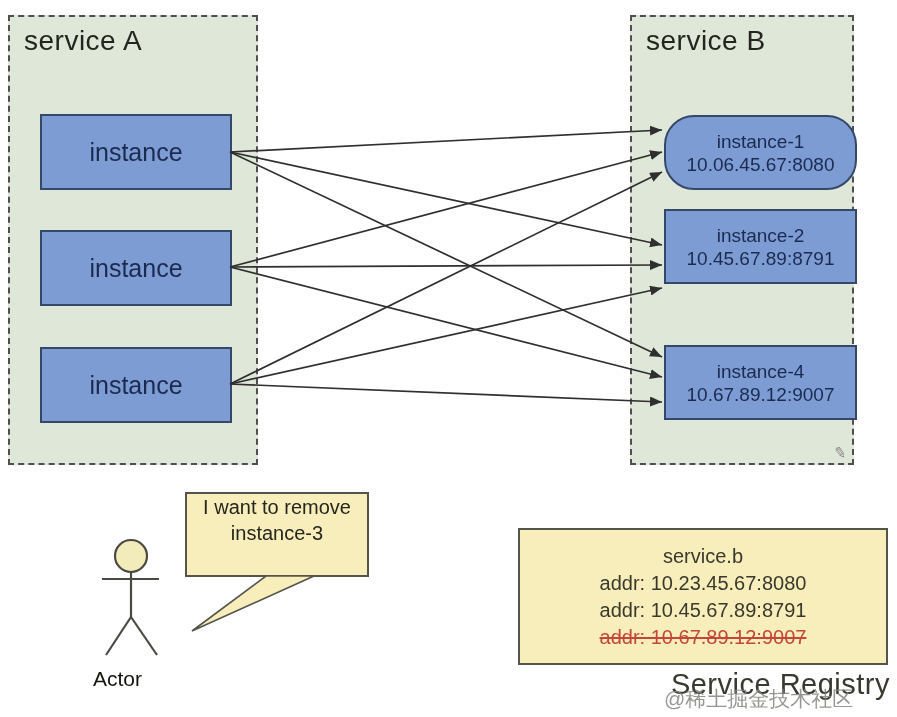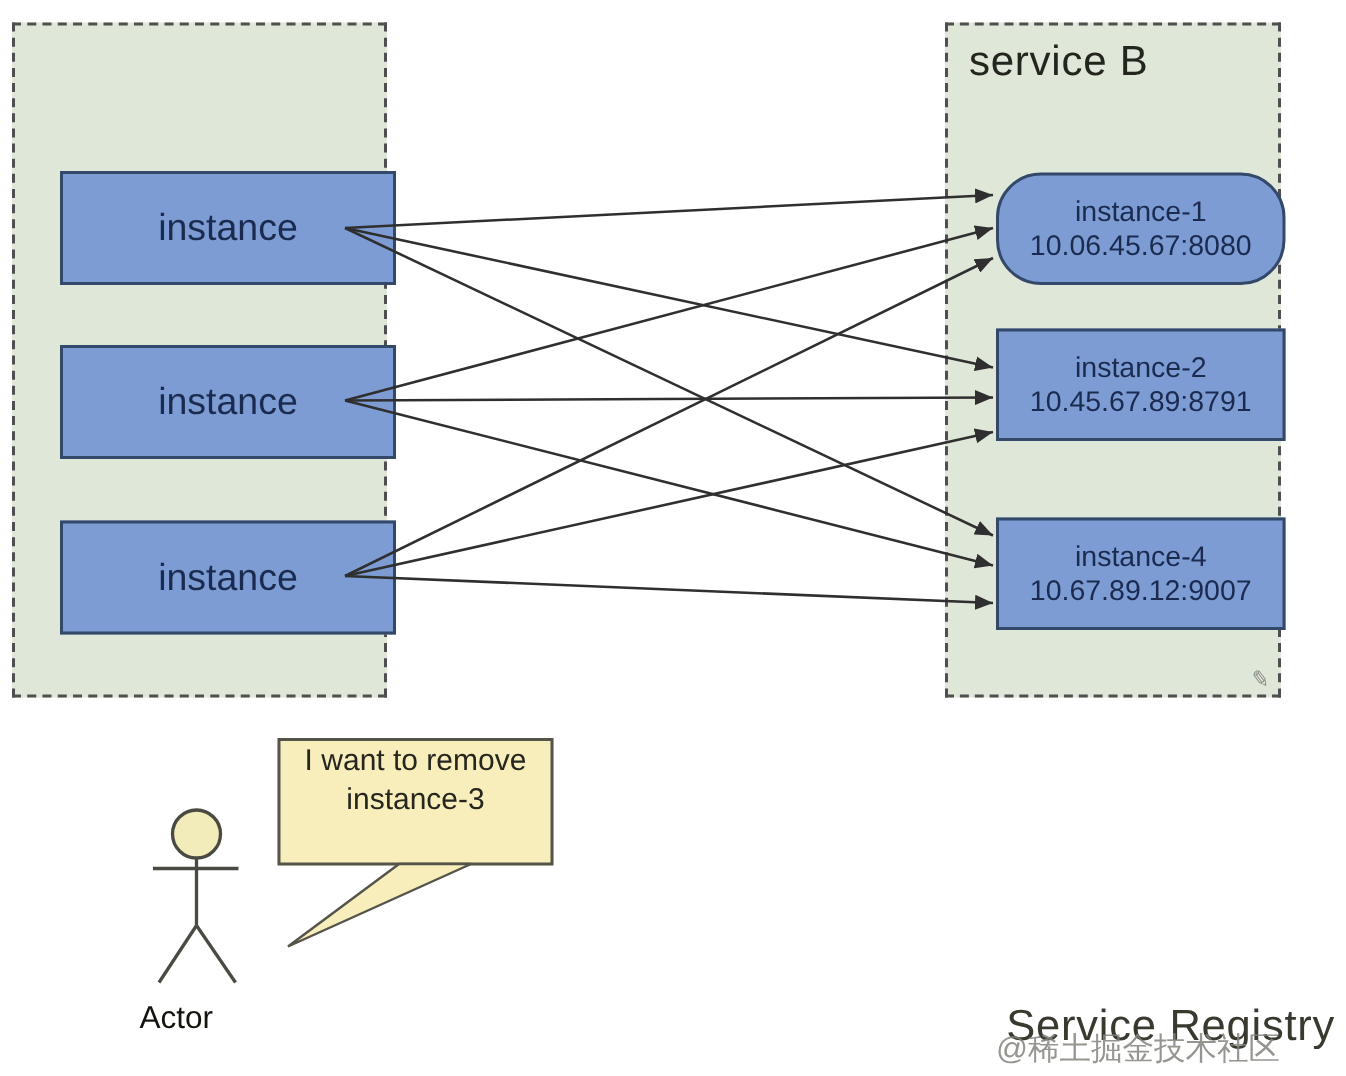--- a/index.html
+++ b/index.html
@@ -15,24 +15,24 @@
   .svc-b{left:630px;top:15px;width:224px;height:450px;}
   .svc-title{
     position:absolute;left:14px;top:8px;font-size:28px;color:#23251f;letter-spacing:.5px;
   }
   
   .inst{
     position:absolute;background:#7d9cd4;border:2px solid #34486a;box-sizing:border-box;
     display:flex;flex-direction:column;align-items:center;justify-content:center;
     color:#1b2b50;text-align:center;
   }
-  .inst-left{left:30px;width:224px;height:76px;font-size:25px;}
+  .inst-left{left:30px;width:192px;height:76px;font-size:25px;}
   .la1{top:97px;} .la2{top:213px;} .la3{top:330px;}
   .inst-right{left:32px;width:193px;height:75px;font-size:19px;line-height:23px;}
-  .lb1{top:98px;border-radius:30px;} .lb2{top:202px;} .lb3{top:328px;}
+  .lb1{top:98px;border-radius:30px;} .lb2{top:192px;} .lb3{top:328px;}
   .pencil{
     position:absolute;right:5px;bottom:1px;font-size:15px;color:#8a8a85;
     transform:rotate(8deg);
   }
   
   .overlay{position:absolute;left:0;top:0;width:897px;height:717px;pointer-events:none;z-index:5;}
   
   .bubble{
     position:absolute;left:185px;top:492px;width:184px;height:85px;box-sizing:border-box;
     background:#f7eebc;border:2px solid #55544a;color:#26261e;
@@ -61,20 +61,21 @@
     white-space:nowrap;
     margin-top:16px;
   }
 </style>
 </head>
 <body>
 
 <div class="stage">
 
   <section class="svc svc-a">
+    <div class="svc-title">service A</div>
     <div class="inst inst-left la1">
       <span>instance</span>
     </div>
     <div class="inst inst-left la2">
       <span>instance</span>
     </div>
     <div class="inst inst-left la3">
       <span>instance</span>
     </div>
   </section>
@@ -125,17 +126,23 @@
       <circle cx="131" cy="556" r="16" fill="#f2ecba"></circle>
       <line x1="131" y1="572" x2="131" y2="617"></line>
       <line x1="102" y1="579" x2="159" y2="579"></line>
       <line x1="131" y1="617" x2="106" y2="655"></line>
       <line x1="131" y1="617" x2="157" y2="655"></line>
     </g>
   </svg>
 
   <div class="actor-label">Actor</div>
 
+  <div class="registry">
+    <div>service.b</div>
+    <div>addr: 10.23.45.67:8080</div>
+    <div>addr: 10.45.67.89:8791</div>
+    <div class="removed">addr: 10.67.89.12:9007</div>
+  </div>
   <div class="registry-caption">Service Registry</div>
 
   <div class="watermark">@稀土掘金技术社区</div>
 
 </div>
 
 </body></html>

